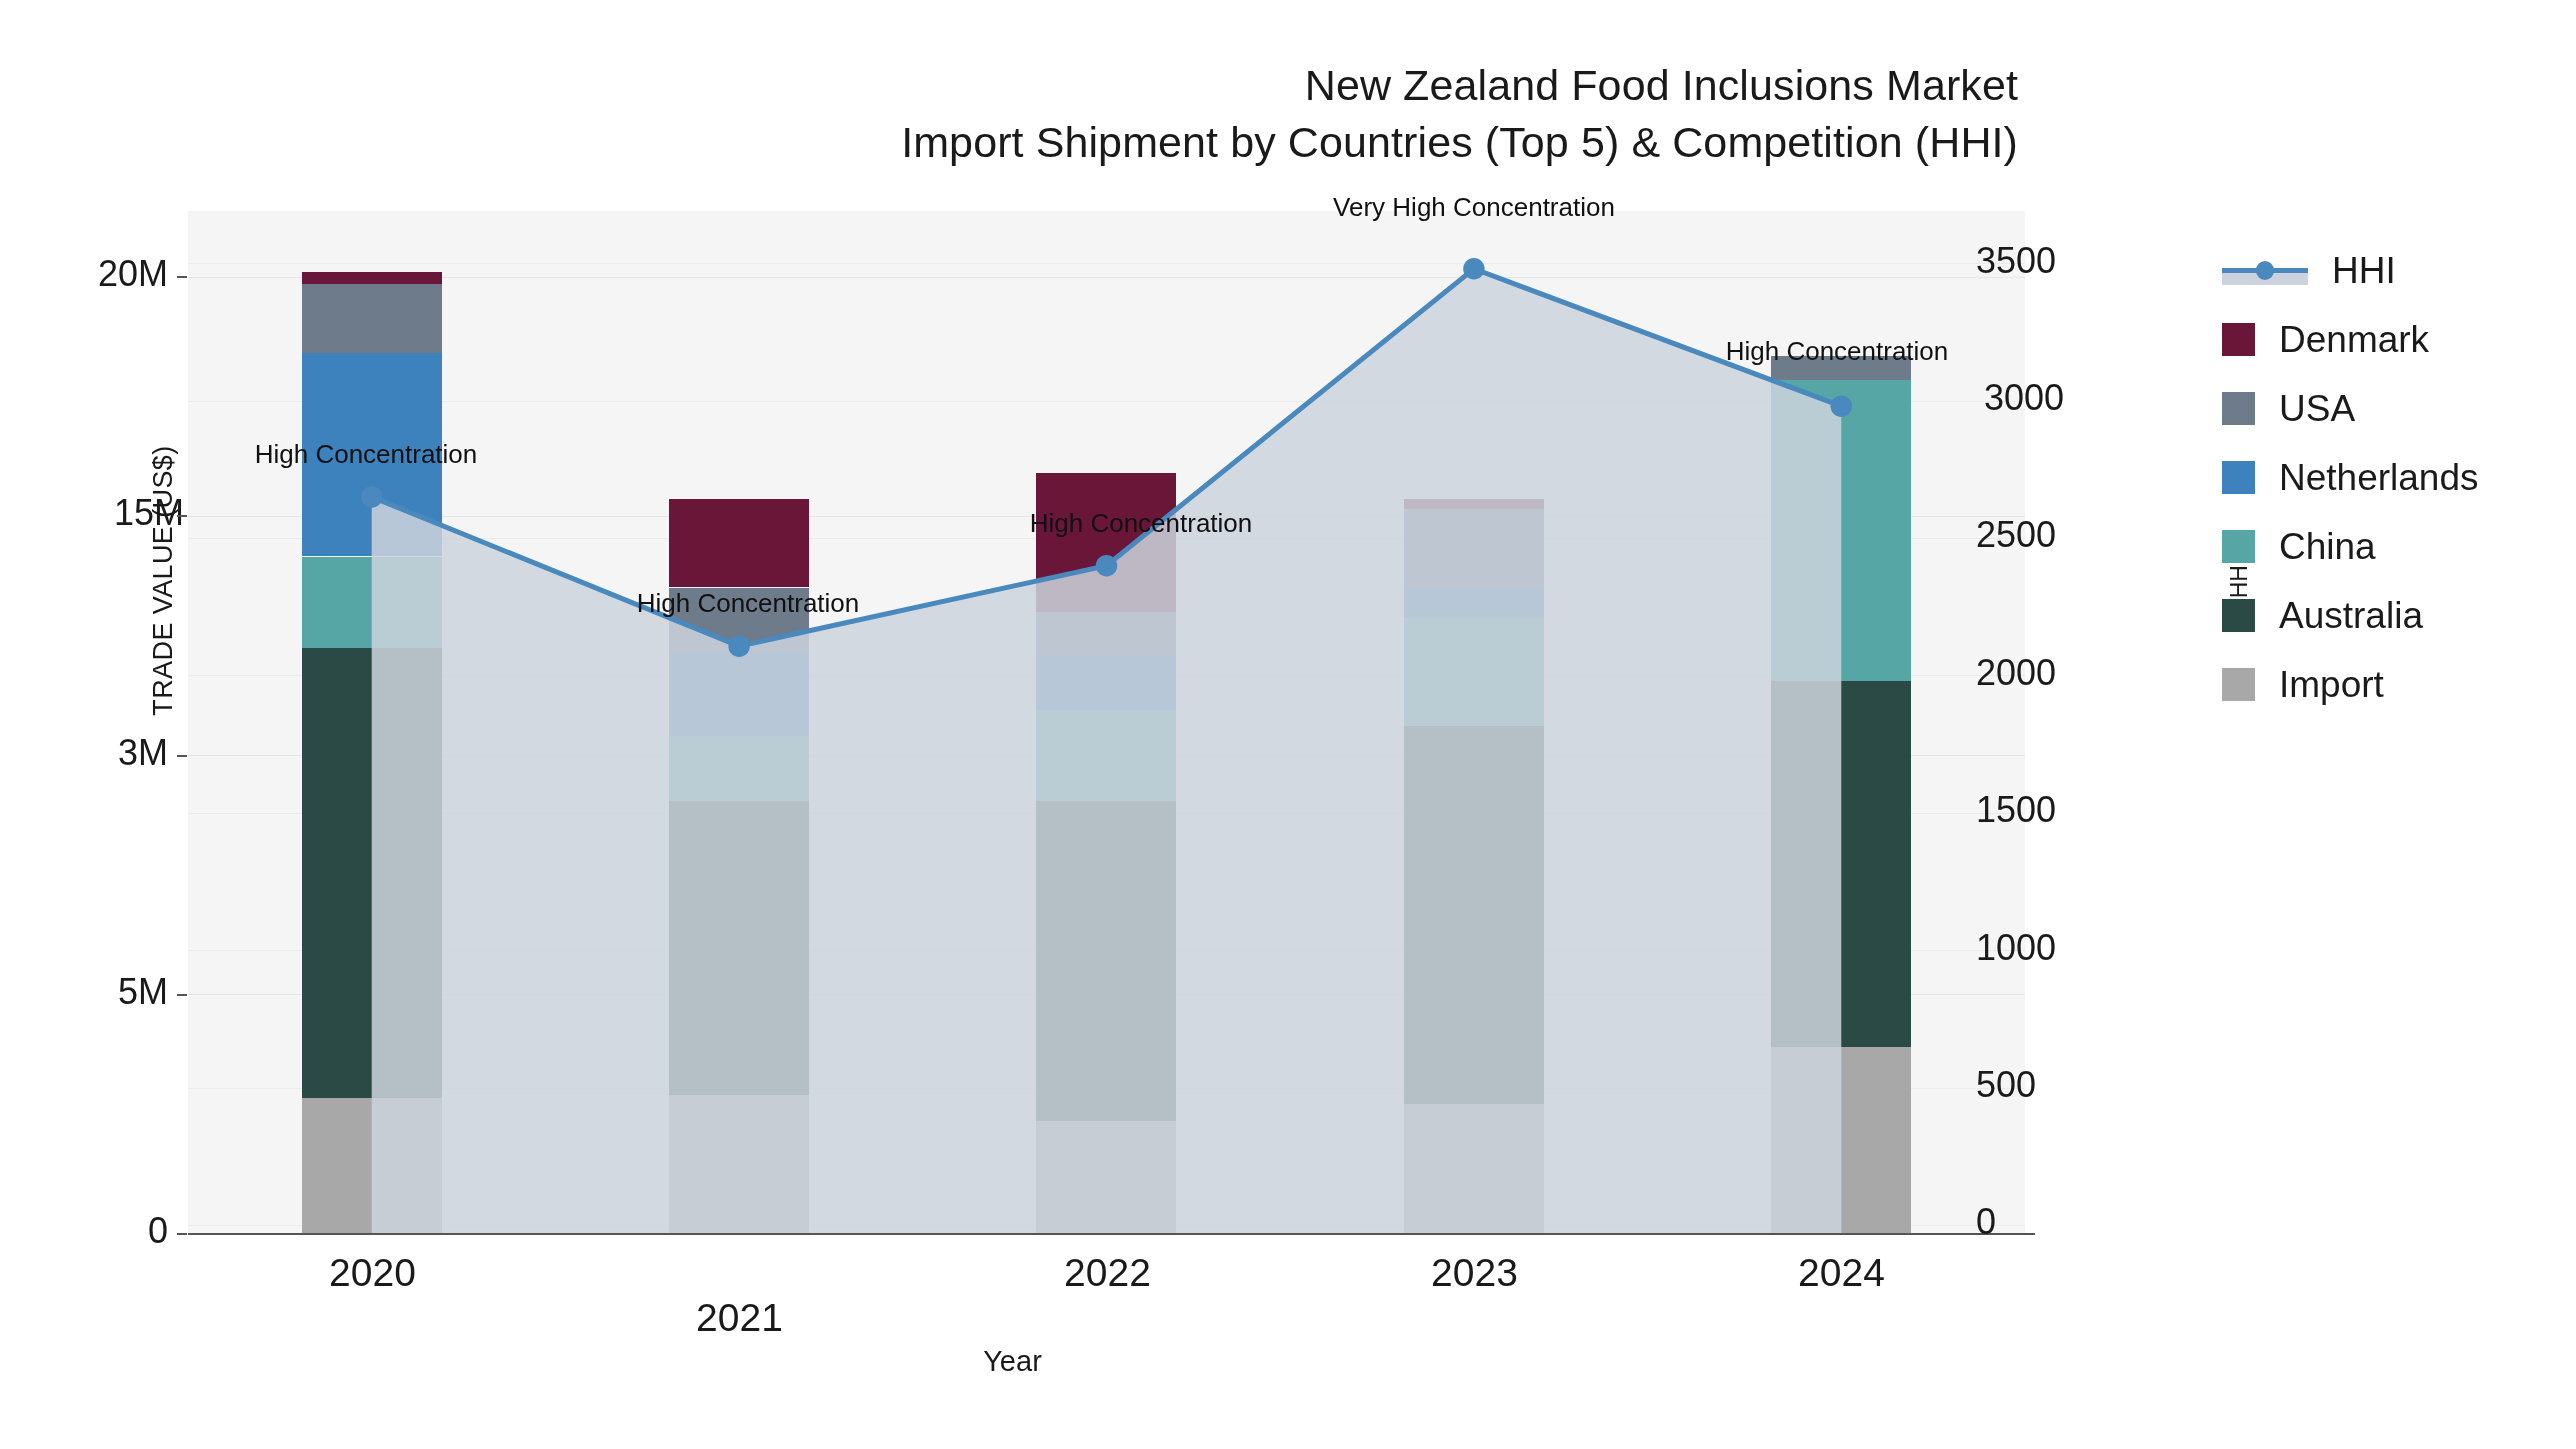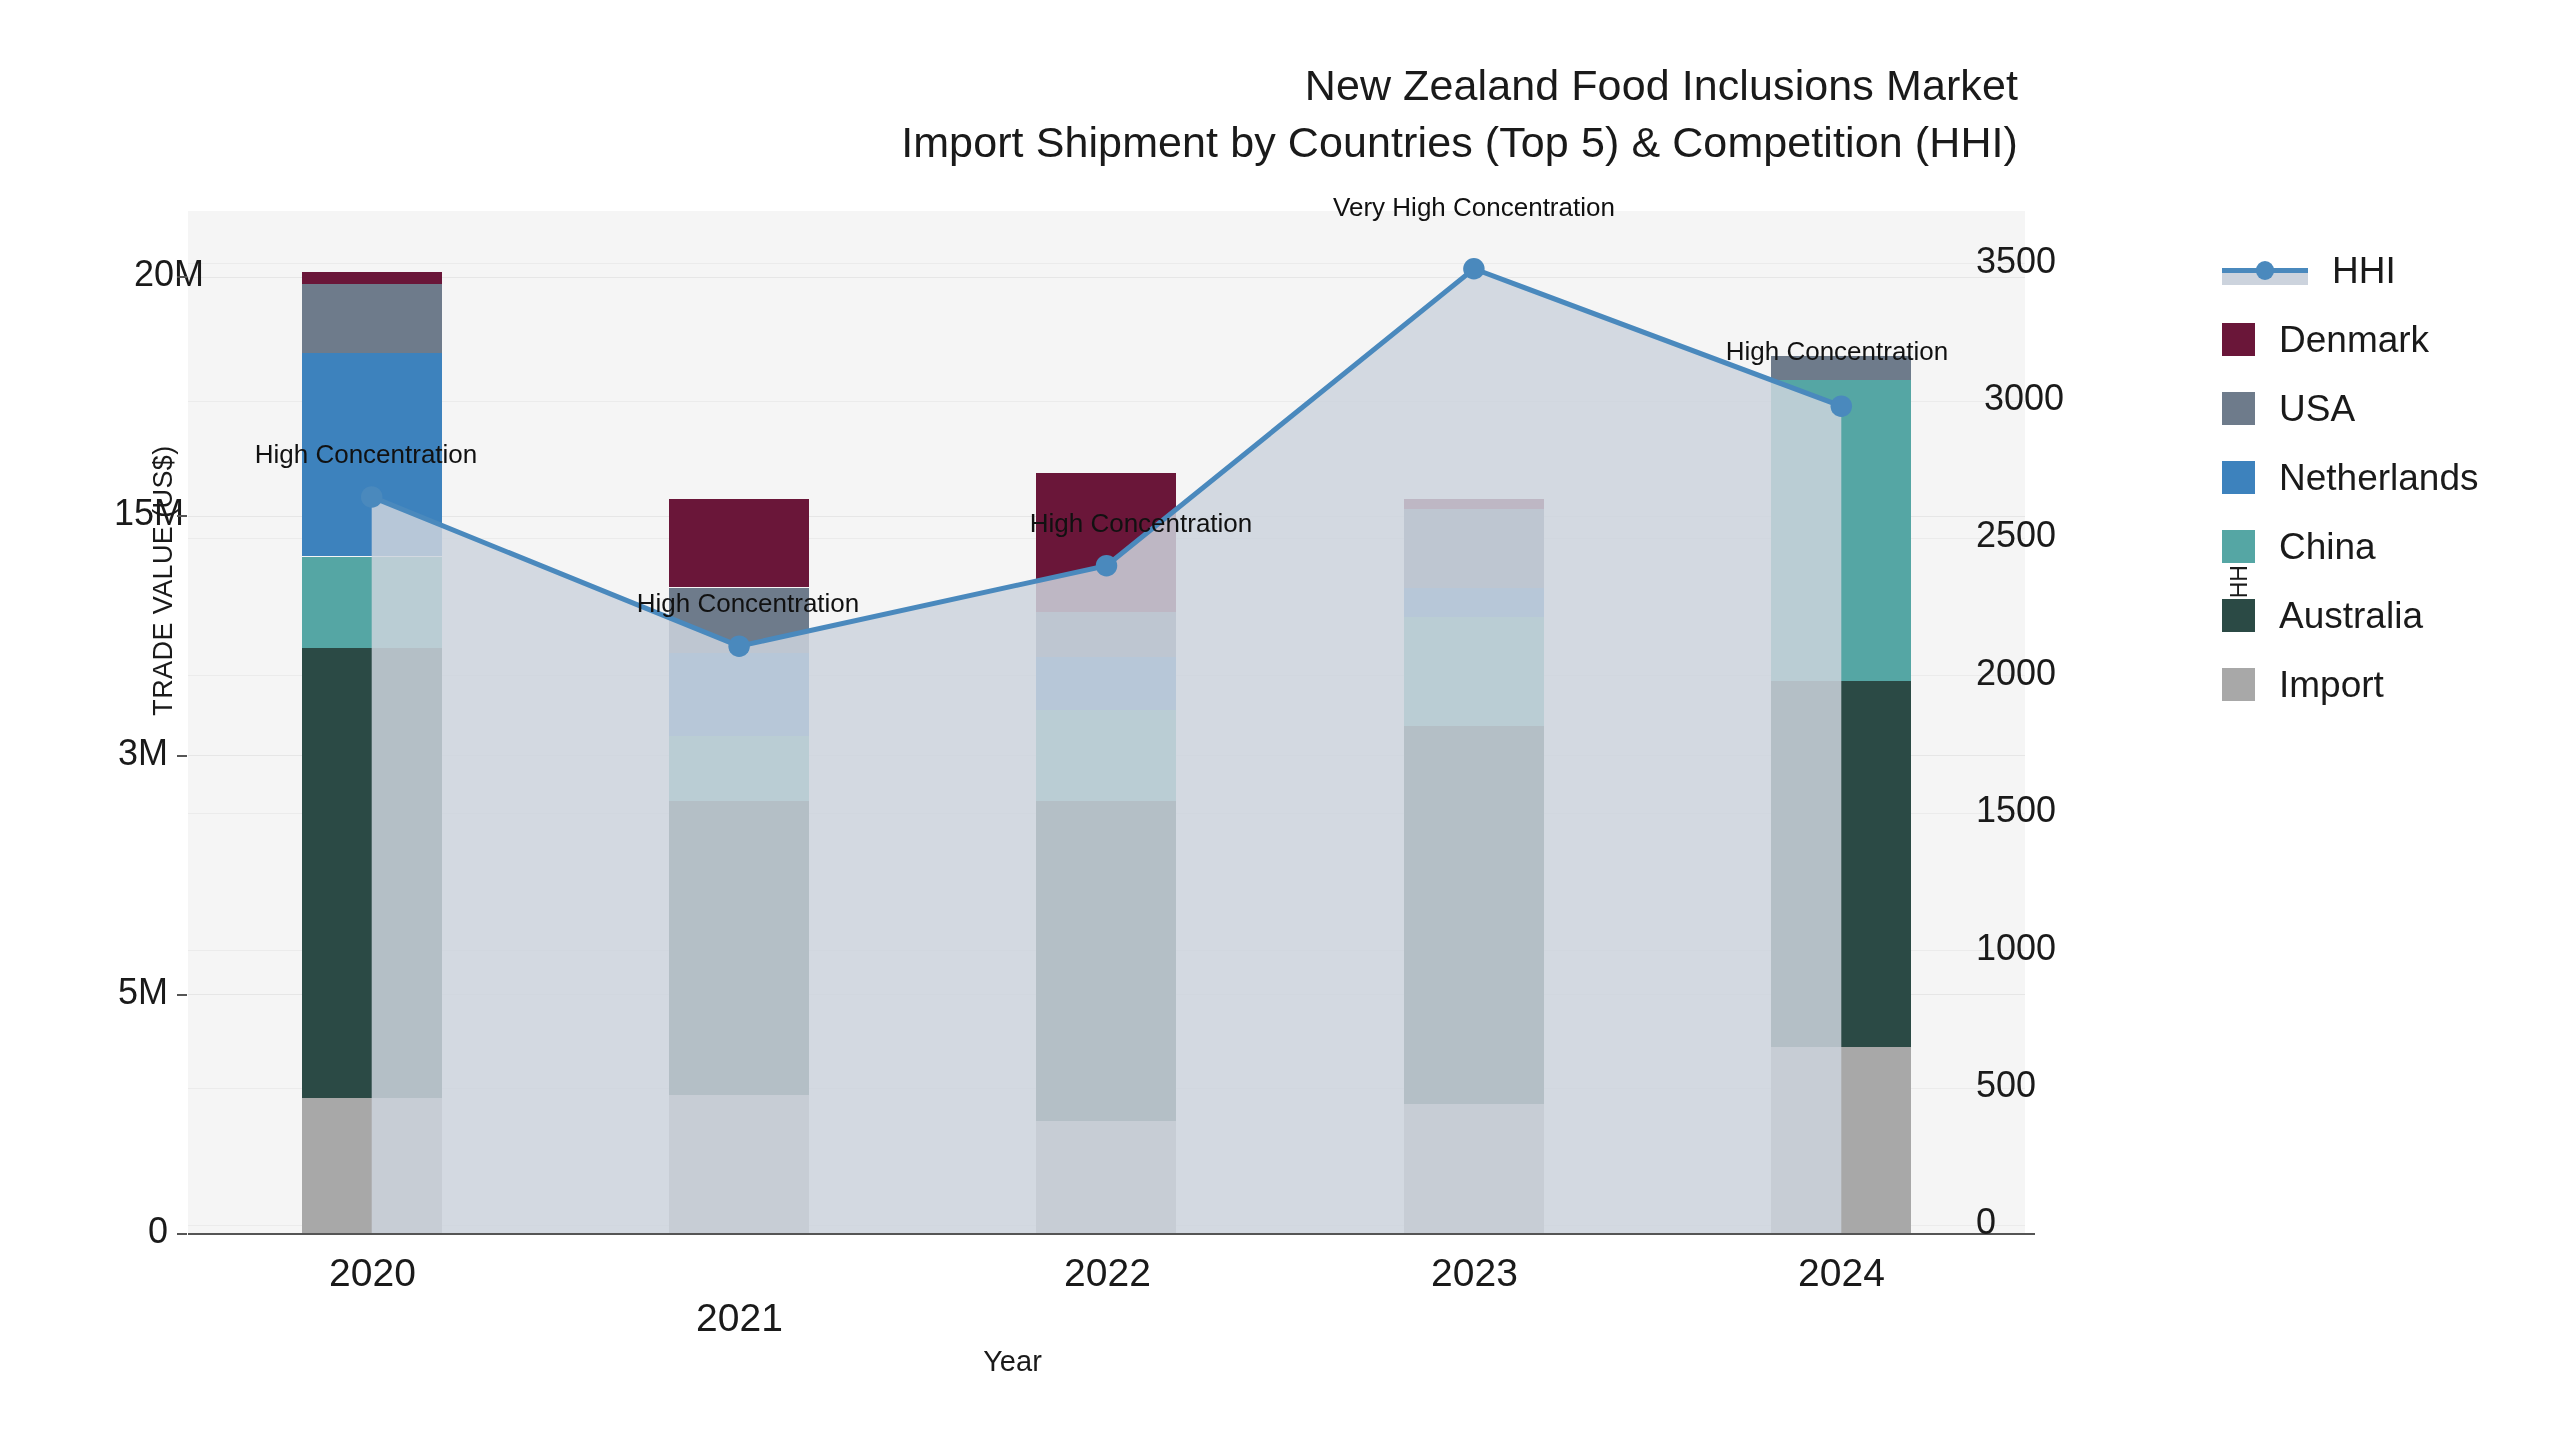--- a/index.html
+++ b/index.html
@@ -128,21 +128,21 @@
 
   <div id="left-ticks">
       <div class="ytick-left-wrap" style="top: 1210px; left: 0px; width: 168px;">0</div>
       <div class="y-tick-mark" style="top: 1233px; left: 177px;"></div>
       <div class="ytick-left-wrap" style="top: 971px; left: 0px; width: 168px;">5M</div>
       <div class="y-tick-mark" style="top: 994px; left: 177px;"></div>
       <div class="ytick-left-wrap" style="top: 732px; left: 0px; width: 168px;">3M</div>
       <div class="y-tick-mark" style="top: 755px; left: 177px;"></div>
       <div class="ytick-left-wrap" style="top: 492px; left: 0px; width: 168px; padding-left: 16px;">15M</div>
       <div class="y-tick-mark" style="top: 515px; left: 177px;"></div>
-      <div class="ytick-left-wrap" style="top: 253px; left: 0px; width: 168px; padding-left: 36px;">20M</div>
+      <div class="ytick-left-wrap" style="top: 253px; left: 0px; width: 168px;">20M</div>
       <div class="y-tick-mark" style="top: 276px; left: 177px;"></div>
     </div>
   <div id="right-ticks">
       <div class="ytick-right" style="top: 1201px;">0</div>
       <div class="ytick-right" style="top: 1064px;">500</div>
       <div class="ytick-right" style="top: 927px;">1000</div>
       <div class="ytick-right" style="top: 789px;">1500</div>
       <div class="ytick-right" style="top: 652px;">2000</div>
       <div class="ytick-right" style="top: 514px;">2500</div>
       <div class="ytick-right" style="top: 377px; margin-left: 8px;">3000</div>

